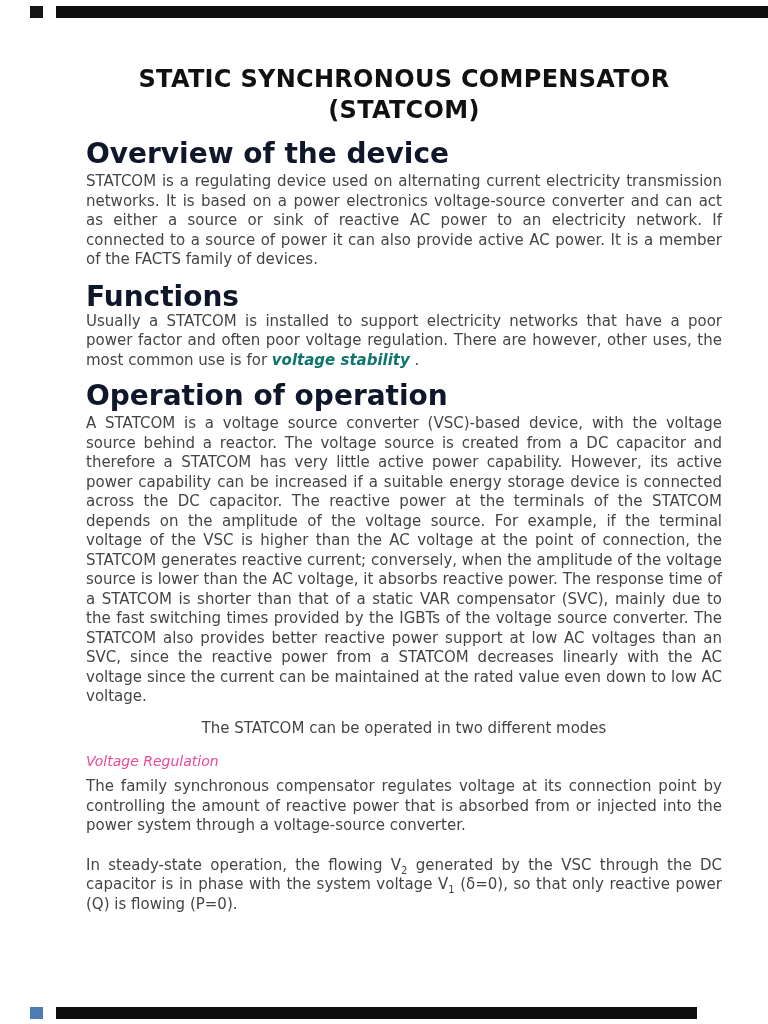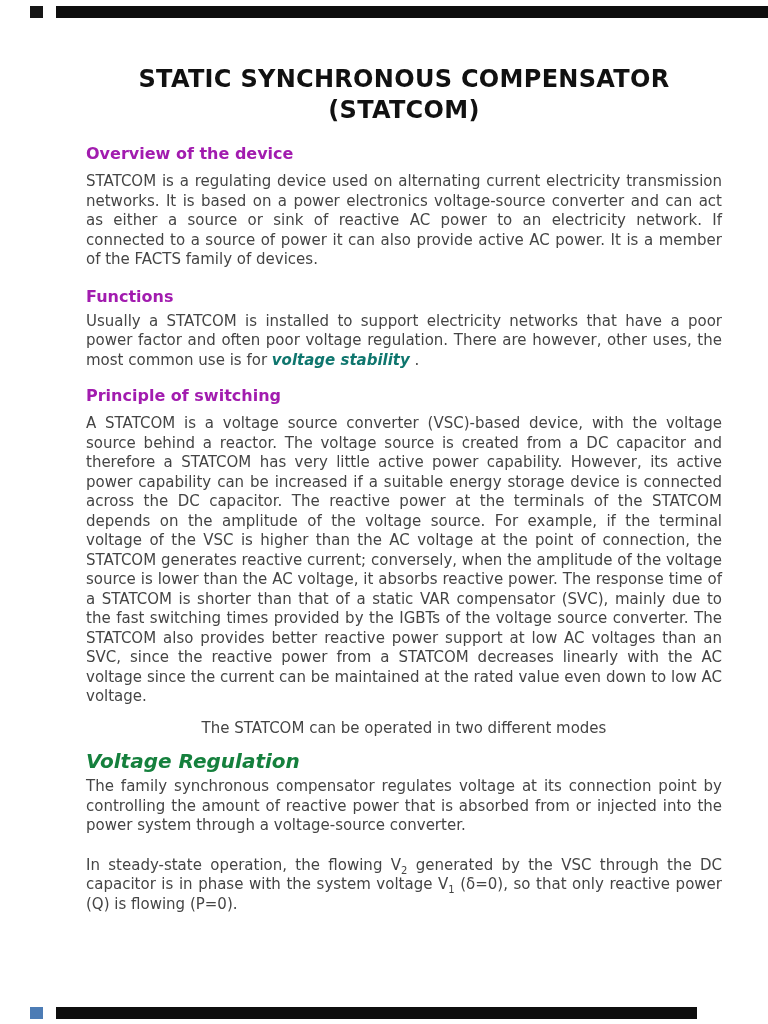--- a/index.html
+++ b/index.html
@@ -37,31 +37,31 @@
     margin-top: 64px;
     font-size: 24px;
     line-height: 31px;
     font-weight: bold;
     text-align: center;
     color: #111111;
     letter-spacing: 0.3px;
   }
 
   h2.section-heading {
-    font-size: 16px;
+    font-size: 28px;
     line-height: 26px;
     font-weight: bold;
-    color: #a21caf;
+    color: #0f172a;
   }
   h3.sub-heading {
-    font-size: 20px;
+    font-size: 14px;
     line-height: 22px;
-    font-weight: bold;
+    font-weight: normal;
     font-style: italic;
-    color: #15803d;
+    color: #ec4899;
   }
 
   p.body-text {
     font-size: 15px;
     line-height: 19.5px;
     color: #454545;
     text-align: justify;
   }
   p.body-text.no-justify { text-align: center; }
 
@@ -99,21 +99,21 @@
     <div>STATIC SYNCHRONOUS COMPENSATOR</div>
     <div>(STATCOM)</div>
   </div>
 
   <h2 class="section-heading h-overview">Overview of the device</h2>
   <p class="body-text p-overview">STATCOM is a regulating device used on alternating current electricity transmission networks. It is based on a power electronics voltage-source converter and can act as either a source or sink of reactive AC power to an electricity network. If connected to a source of power it can also provide active AC power. It is a member of the FACTS family of devices.</p>
 
   <h2 class="section-heading h-functions">Functions</h2>
   <p class="body-text p-functions"><span>Usually a STATCOM is installed to support electricity networks that have a poor power factor and often poor voltage regulation. There are however, other uses, the most common use is for </span><span class="emphasis-run">voltage stability</span><span> .</span></p>
 
-  <h2 class="section-heading h-principle">Principle of switching</h2>
+  <h2 class="section-heading h-principle">Operation of operation</h2>
   <p class="body-text p-principle">A STATCOM is a voltage source converter (VSC)-based device, with the voltage source behind a reactor. The voltage source is created from a DC capacitor and therefore a STATCOM has very little active power capability. However, its active power capability can be increased if a suitable energy storage device is connected across the DC capacitor. The reactive power at the terminals of the STATCOM depends on the amplitude of the voltage source. For example, if the terminal voltage of the VSC is higher than the AC voltage at the point of connection, the STATCOM generates reactive current; conversely, when the amplitude of the voltage source is lower than the AC voltage, it absorbs reactive power. The response time of a STATCOM is shorter than that of a static VAR compensator (SVC), mainly due to the fast switching times provided by the IGBTs of the voltage source converter. The STATCOM also provides better reactive power support at low AC voltages than an SVC, since the reactive power from a STATCOM decreases linearly with the AC voltage since the current can be maintained at the rated value even down to low AC voltage.</p>
 
   <p class="body-text no-justify p-modes">The STATCOM can be operated in two different modes</p>
 
   <h3 class="sub-heading h-vreg">Voltage Regulation</h3>
   <p class="body-text p-vreg">The family synchronous compensator regulates voltage at its connection point by controlling the amount of reactive power that is absorbed from or injected into the power system through a voltage-source converter.</p>
 
   <p class="body-text p-steady"><span>In steady-state operation, the flowing V</span><sub>2</sub><span> generated by the VSC through the DC capacitor is in phase with the system voltage V</span><sub>1</sub><span> (δ=0), so that only reactive power (Q) is flowing (P=0).</span></p>
 
 </div>

